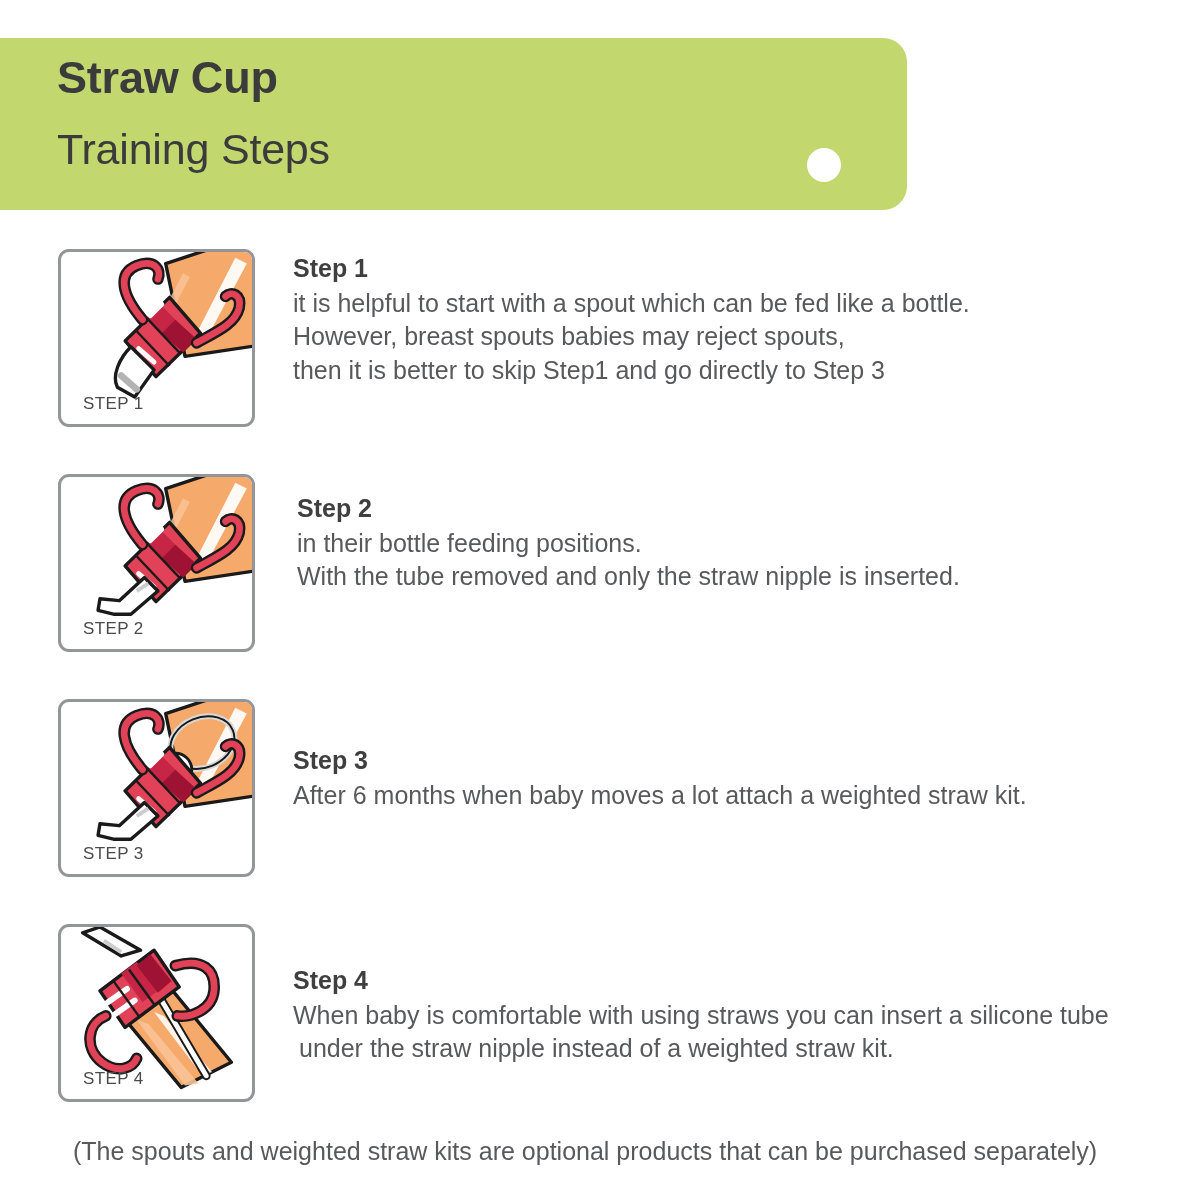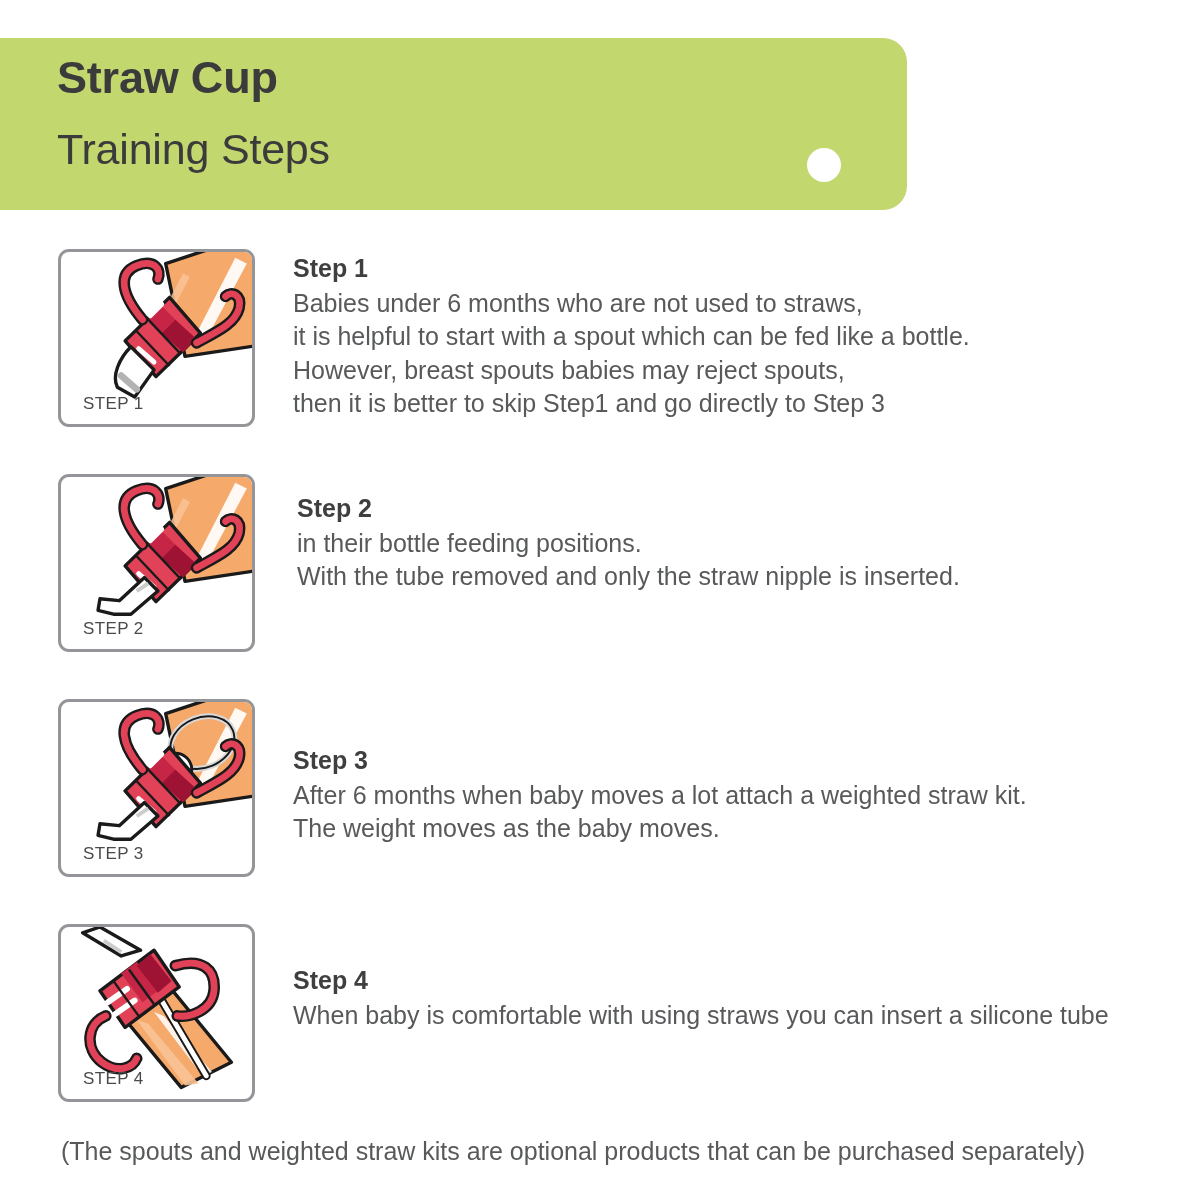--- a/index.html
+++ b/index.html
@@ -124,21 +124,21 @@
   #step-row-3 .step-text  { top: 45px; }
 
   #step-row-4 { top: 924px; }
   #step-row-4 .step-thumb { top: 0px; }
   #step-row-4 .step-text  { top: 40px; }
   #step-row-4 .step-line.indented { padding-left: 6px; }
 
   
   #footer-note {
     position: absolute;
-    left: 61px;
+    left: 73px;
     top: 1137px;
     font-size: 25px;
     font-weight: 300;
     color: #58595b;
     white-space: nowrap;
     text-align: center;
   }
 </style>
 </head>
 <body>
@@ -177,21 +177,20 @@
       <path d="M140 94 C162 82, 180 74, 184 58 C187 44, 176 40, 170 46" fill="none" stroke="#1a1a1a" stroke-width="12" stroke-linecap="round"></path>
       <path d="M140 94 C162 82, 180 74, 184 58 C187 44, 176 40, 170 46" fill="none" stroke="#e14257" stroke-width="7" stroke-linecap="round"></path>
 
       <path d="M72 98 C60 110, 52 128, 58 140 L76 150 L96 122 Z" fill="#ffffff" stroke="#1a1a1a" stroke-width="3.5" stroke-linejoin="round"></path>
       <path d="M62 128 L78 142" stroke="#b3b3b3" stroke-width="7" stroke-linecap="round"></path>
     </svg>
     <span class="thumb-caption">STEP 1</span>
   </div>
   <div class="step-text">
     <div class="step-heading">Step 1</div>
-    <div class="step-line">Babies under 6 months who are not used to straws,</div>
     <div class="step-line">it is helpful to start with a spout which can be fed like a bottle.</div>
     <div class="step-line">However, breast spouts babies may reject spouts,</div>
     <div class="step-line">then it is better to skip Step1 and go directly to Step 3</div>
   </div>
 </div>
 
 <div class="step-row" id="step-row-2">
   <div class="step-thumb">
     <svg viewBox="0 0 197 178">
       <path d="M108 12 L205 -20 L215 95 L128 108 Z" fill="#f5a96b" stroke="#1a1a1a" stroke-width="3.5" stroke-linejoin="round"></path>
@@ -248,21 +247,20 @@
       <path d="M140 94 C162 82, 180 74, 184 58 C187 44, 176 40, 170 46" fill="none" stroke="#1a1a1a" stroke-width="12" stroke-linecap="round"></path>
       <path d="M140 94 C162 82, 180 74, 184 58 C187 44, 176 40, 170 46" fill="none" stroke="#e14257" stroke-width="7" stroke-linecap="round"></path>
       <path d="M86 104 L100 118 L72 142 L54 142 L38 138 L40 126 L60 128 Z" fill="#ffffff" stroke="#1a1a1a" stroke-width="3.5" stroke-linejoin="round"></path>
       <path d="M78 118 L90 110" stroke="#cccccc" stroke-width="4"></path>
     </svg>
     <span class="thumb-caption">STEP 3</span>
   </div>
   <div class="step-text">
     <div class="step-heading">Step 3</div>
     <div class="step-line">After 6 months when baby moves a lot attach a weighted straw kit.</div>
-    <div class="step-line">The weight moves as the baby moves.</div>
   </div>
 </div>
 
 <div class="step-row" id="step-row-4">
   <div class="step-thumb">
     <svg viewBox="0 0 197 178">
 
       <path d="M58 86 L112 62 L176 140 L124 166 Z" fill="#f5a96b" stroke="#1a1a1a" stroke-width="3.5" stroke-linejoin="round"></path>
       <path d="M78 96 L90 100 L142 162 L128 164 Z" fill="#f9c396" opacity="0.9"></path>
       <path d="M96 88 L106 92 L156 150 L146 154 Z" fill="#ffffff" opacity="0.85"></path>
@@ -287,16 +285,17 @@
       <path d="M118 40 C146 32, 160 44, 158 66 C156 86, 134 94, 120 92" fill="none" stroke="#e14257" stroke-width="7" stroke-linecap="round"></path>
 
       <path d="M46 92 C26 100, 24 126, 42 140 C58 152, 74 146, 78 136" fill="none" stroke="#1a1a1a" stroke-width="12" stroke-linecap="round"></path>
       <path d="M46 92 C26 100, 24 126, 42 140 C58 152, 74 146, 78 136" fill="none" stroke="#e14257" stroke-width="7" stroke-linecap="round"></path>
     </svg>
     <span class="thumb-caption">STEP 4</span>
   </div>
   <div class="step-text">
     <div class="step-heading">Step 4</div>
     <div class="step-line">When baby is comfortable with using straws you can insert a silicone tube</div>
+    <div class="step-line indented">under the straw nipple instead of a weighted straw kit.</div>
   </div>
 </div>
 
 <div id="footer-note">(The spouts and weighted straw kits are optional products that can be purchased separately)</div>
 
 </body></html>

